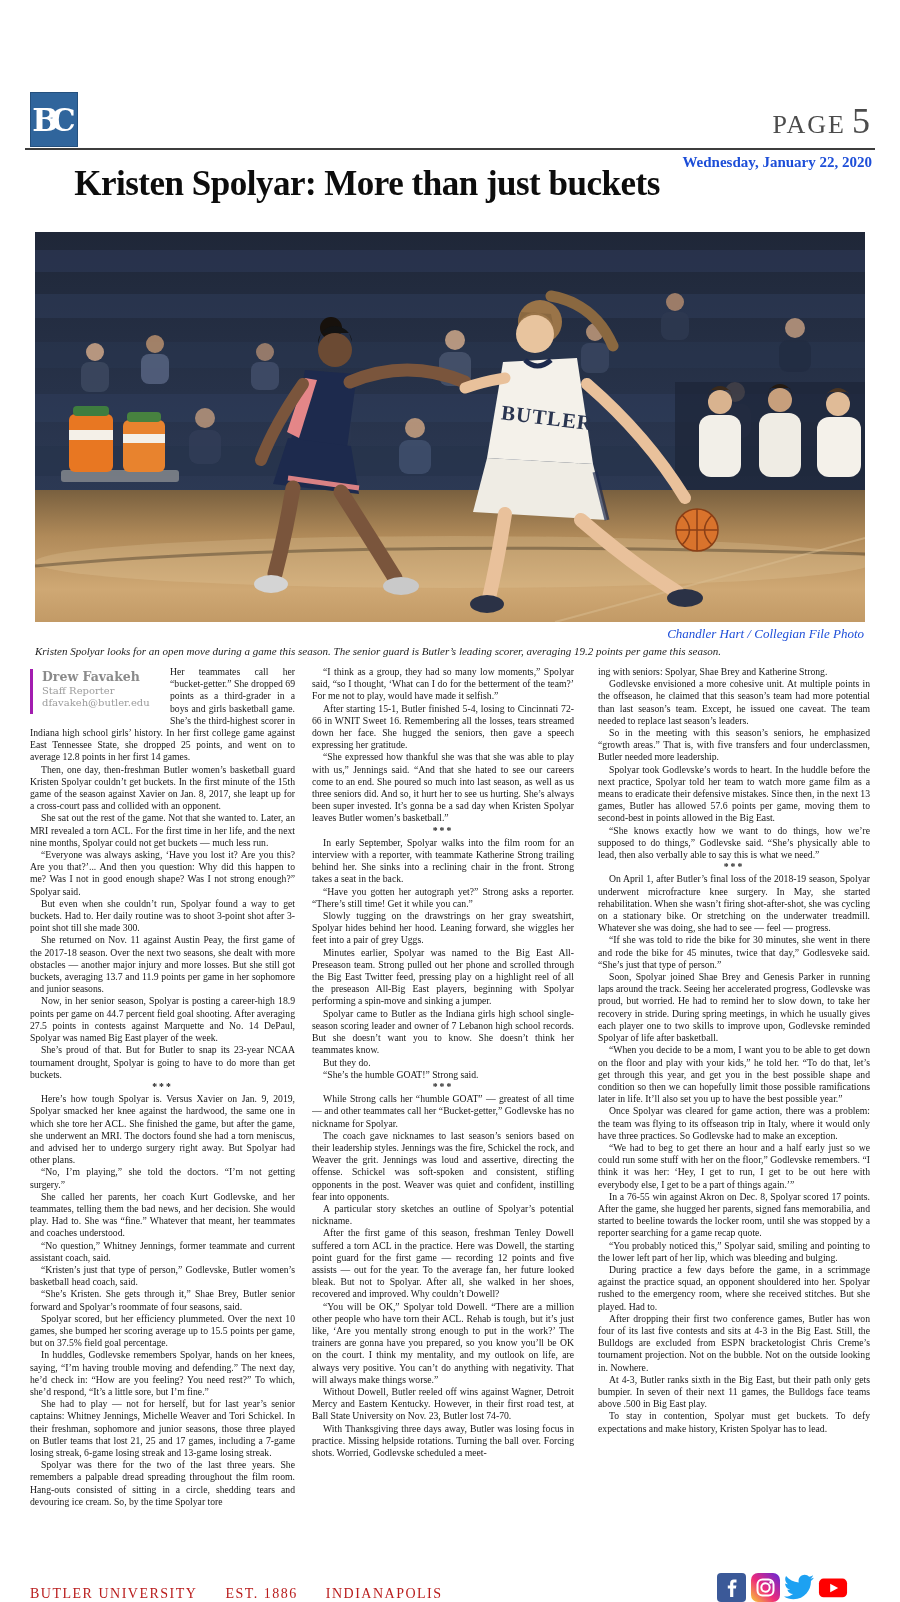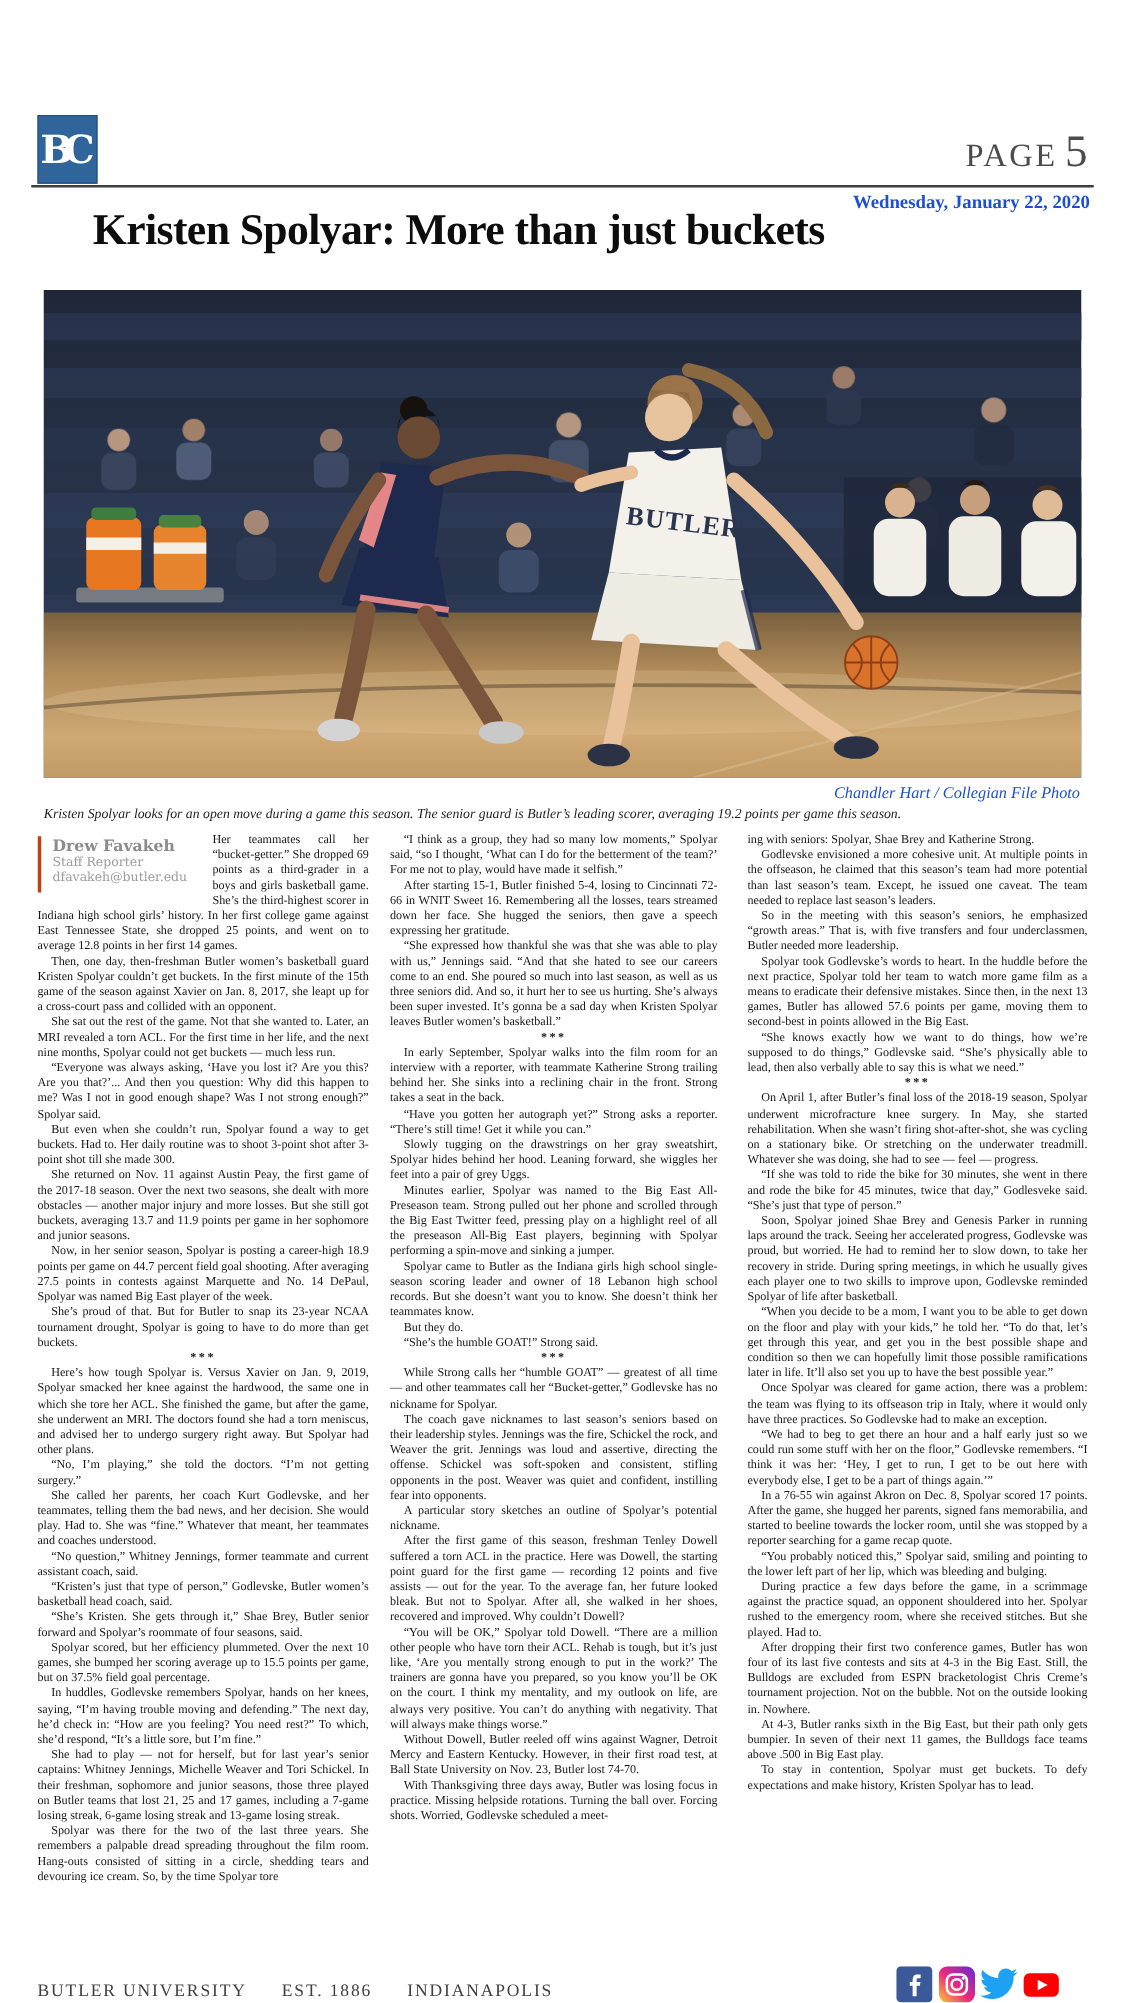--- a/index.html
+++ b/index.html
@@ -31,28 +31,28 @@
   
   .col{position:absolute;top:622px;height:938px;overflow:hidden;font-size:9.7px;line-height:12.2px;
        text-align:justify;color:#161616;}
   .col1{left:30px;width:265px;}
   .col2{left:312px;width:262px;}
   .col3{left:598px;width:272px;}
   .col p{margin:0;text-indent:11px;}
   .col p.lead{text-indent:0;}
   .col p.sep{text-indent:0;text-align:center;font-weight:bold;letter-spacing:2px;line-height:12.2px;}
 
-  .byline{float:left;width:118px;margin:3px 10px 3px 0;border-left:3px solid #c2410c;
+  .byline{float:left;width:118px;margin:3px 10px 3px 0;border-left:3px solid #a21caf;
         padding:2px 0 4px 9px;font-family:"DejaVu Serif",serif;}
   .byline-name{font-size:12.5px;font-weight:bold;color:#8b8b8b;}
   .byline-role{font-size:10px;color:#9c9c9c;margin-top:2px;}
   .byline-email{font-size:10px;color:#9c9c9c;}
 
   
-  .footer-line{position:absolute;left:30px;top:1542px;font-size:14px;color:#404040;letter-spacing:1.5px;}
+  .footer-line{position:absolute;left:30px;top:1542px;font-size:14px;color:#b91c1c;letter-spacing:1.5px;}
   .footer-line span{margin-right:28px;}
   .social{position:absolute;right:52px;top:1528px;display:flex;align-items:center;gap:4px;}
   .sicon{width:30px;height:30px;display:flex;align-items:center;justify-content:center;}
 </style>
 </head>
 <body>
 
 <div class="page">
 
   <div class="logo">
@@ -248,21 +248,21 @@
 
   <div class="col col2">
     <p>“I think as a group, they had so many low moments,” Spolyar said, “so I thought, ‘What can I do for the betterment of the team?’ For me not to play, would have made it selfish.”</p>
     <p>After starting 15-1, Butler finished 5-4, losing to Cincinnati 72-66 in WNIT Sweet 16. Remembering all the losses, tears streamed down her face. She hugged the seniors, then gave a speech expressing her gratitude.</p>
     <p>“She expressed how thankful she was that she was able to play with us,” Jennings said. “And that she hated to see our careers come to an end. She poured so much into last season, as well as us three seniors did. And so, it hurt her to see us hurting. She’s always been super invested. It’s gonna be a sad day when Kristen Spolyar leaves Butler women’s basketball.”</p>
     <p class="sep">***</p>
     <p>In early September, Spolyar walks into the film room for an interview with a reporter, with teammate Katherine Strong trailing behind her. She sinks into a reclining chair in the front. Strong takes a seat in the back.</p>
     <p>“Have you gotten her autograph yet?” Strong asks a reporter. “There’s still time! Get it while you can.”</p>
     <p>Slowly tugging on the drawstrings on her gray sweatshirt, Spolyar hides behind her hood. Leaning forward, she wiggles her feet into a pair of grey Uggs.</p>
     <p>Minutes earlier, Spolyar was named to the Big East All-Preseason team. Strong pulled out her phone and scrolled through the Big East Twitter feed, pressing play on a highlight reel of all the preseason All-Big East players, beginning with Spolyar performing a spin-move and sinking a jumper.</p>
-    <p>Spolyar came to Butler as the Indiana girls high school single-season scoring leader and owner of 18 Lebanon high school records. But she doesn’t want you to know. She doesn’t think her teammates know.</p>
+    <p>Spolyar came to Butler as the Indiana girls high school single-season scoring leader and owner of 7 Lebanon high school records. But she doesn’t want you to know. She doesn’t think her teammates know.</p>
     <p>But they do.</p>
     <p>“She’s the humble GOAT!” Strong said.</p>
     <p class="sep">***</p>
     <p>While Strong calls her “humble GOAT” — greatest of all time — and other teammates call her “Bucket-getter,” Godlevske has no nickname for Spolyar.</p>
     <p>The coach gave nicknames to last season’s seniors based on their leadership styles. Jennings was the fire, Schickel the rock, and Weaver the grit. Jennings was loud and assertive, directing the offense. Schickel was soft-spoken and consistent, stifling opponents in the post. Weaver was quiet and confident, instilling fear into opponents.</p>
     <p>A particular story sketches an outline of Spolyar’s potential nickname.</p>
     <p>After the first game of this season, freshman Tenley Dowell suffered a torn ACL in the practice. Here was Dowell, the starting point guard for the first game — recording 12 points and five assists — out for the year. To the average fan, her future looked bleak. But not to Spolyar. After all, she walked in her shoes, recovered and improved. Why couldn’t Dowell?</p>
     <p>“You will be OK,” Spolyar told Dowell. “There are a million other people who have torn their ACL. Rehab is tough, but it’s just like, ‘Are you mentally strong enough to put in the work?’ The trainers are gonna have you prepared, so you know you’ll be OK on the court. I think my mentality, and my outlook on life, are always very positive. You can’t do anything with negativity. That will always make things worse.”</p>
     <p>Without Dowell, Butler reeled off wins against Wagner, Detroit Mercy and Eastern Kentucky. However, in their first road test, at Ball State University on Nov. 23, Butler lost 74-70.</p>
     <p>With Thanksgiving three days away, Butler was losing focus in practice. Missing helpside rotations. Turning the ball over. Forcing shots. Worried, Godlevske scheduled a meet-</p>

